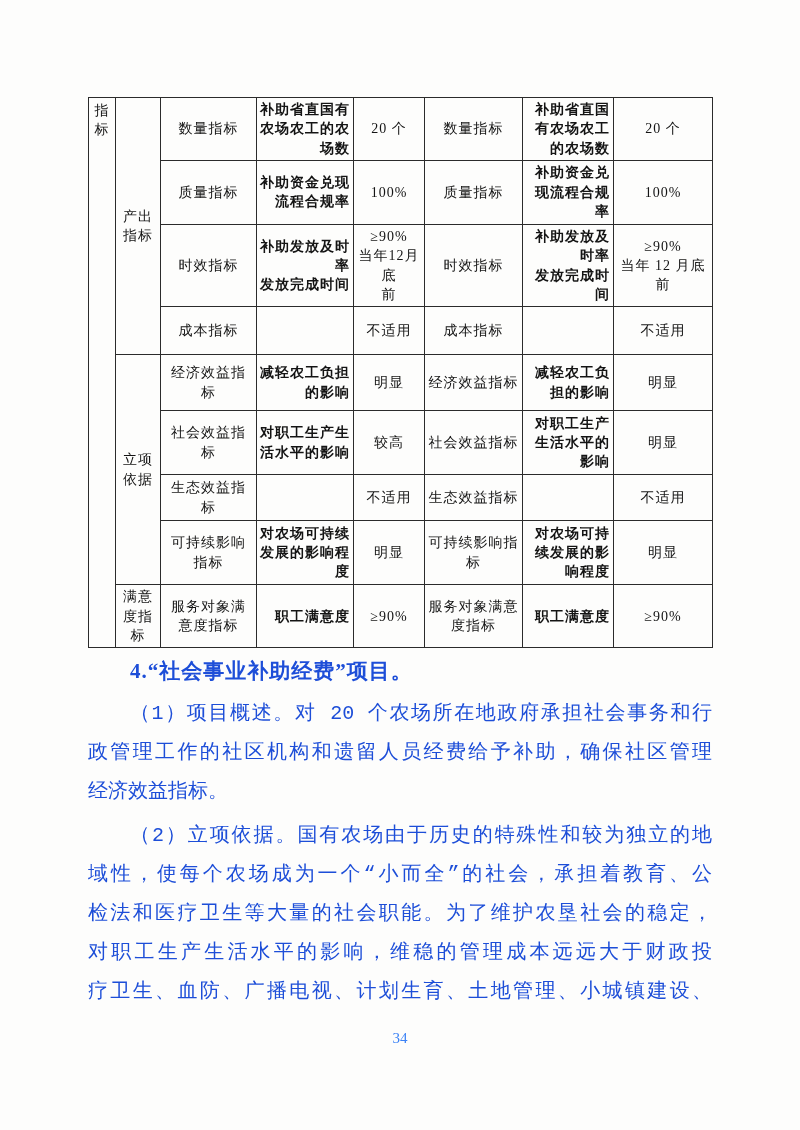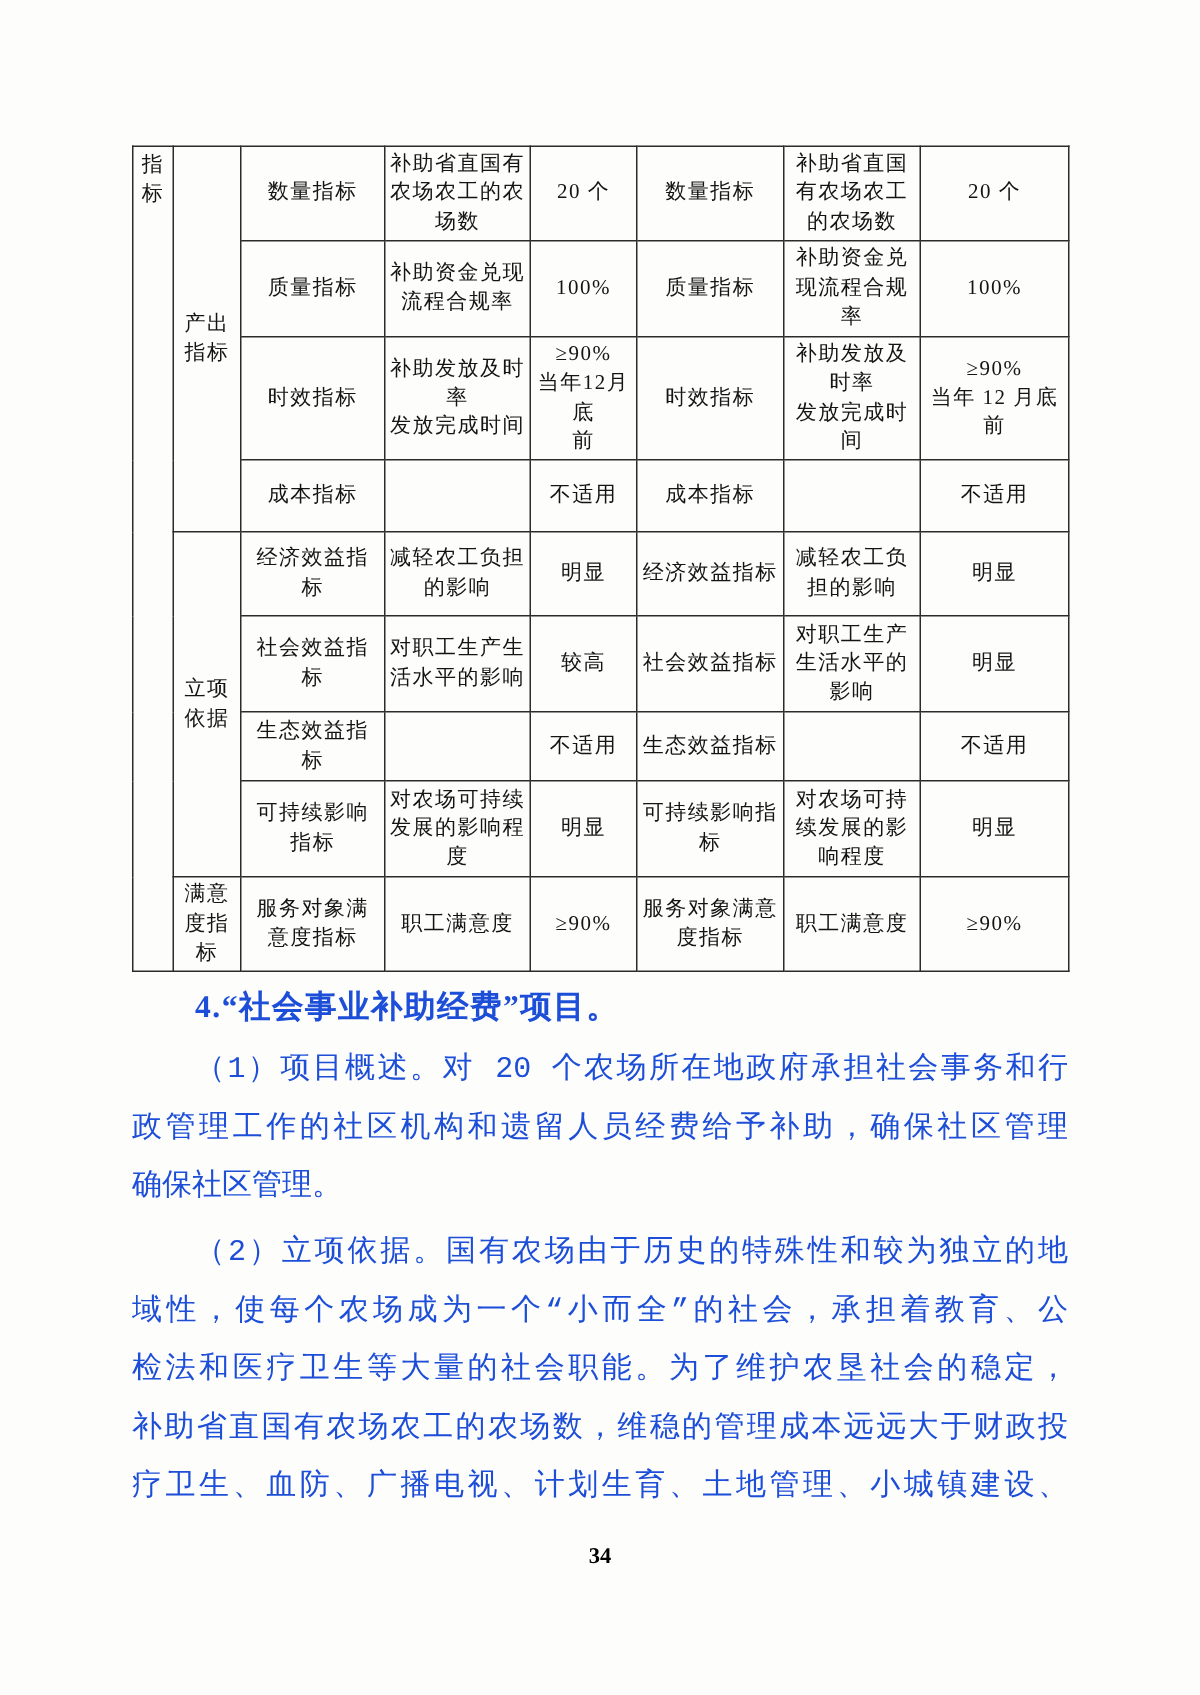--- a/index.html
+++ b/index.html
@@ -32,21 +32,22 @@
     vertical-align:middle;
     text-align:center;
     white-space:pre-line;
     overflow:hidden;
   }
   table.perf td.corner{
     vertical-align:top;
     padding-top:3px;
   }
   table.perf td.desc{
-    text-align:center;
+    text-align:right;
+    font-weight:bold;
   }
 
   
   .textblock{
     position:absolute;left:88px;top:640px;width:624px;
     font-size:20px;
     color:#1d4ed8;
     margin-top:11px;
   }
   .heading{
@@ -64,22 +65,21 @@
     text-align:justify;
     text-align-last:justify;
   }
   .line.indent{text-indent:42px;}
   .line.last{text-align-last:left;}
 
   .pageno{
     position:absolute;left:0;top:1030px;width:800px;
     text-align:center;
     font-size:15px;
-    color:#000000;
-    font-weight:bold;
+    color:#3b82f6;
   }
 </style>
 </head>
 <body>
 
 <div class="page">
 
   <table class="perf">
     <colgroup>
       <col style="width:27px">
@@ -175,27 +175,27 @@
     </tr>
   </tbody>
     </table>
 
   <div class="textblock">
     <div class="heading">4.“社会事业补助经费”项目。</div>
 
     <div class="para">
       <div class="line indent">（1）项目概述。对 20 个农场所在地政府承担社会事务和行</div>
       <div class="line">政管理工作的社区机构和遗留人员经费给予补助，确保社区管理</div>
-      <div class="line last">确保社区管理。</div>
+      <div class="line last">经济效益指标。</div>
     </div>
 
     <div class="para">
       <div class="line indent">（2）立项依据。国有农场由于历史的特殊性和较为独立的地</div>
       <div class="line">域性，使每个农场成为一个“小而全”的社会，承担着教育、公</div>
       <div class="line">检法和医疗卫生等大量的社会职能。为了维护农垦社会的稳定，</div>
-      <div class="line">补助省直国有农场农工的农场数，维稳的管理成本远远大于财政投</div>
+      <div class="line">对职工生产生活水平的影响，维稳的管理成本远远大于财政投</div>
       <div class="line">疗卫生、血防、广播电视、计划生育、土地管理、小城镇建设、</div>
     </div>
   </div>
 
   <div class="pageno">34</div>
 
 </div>
 
 </body></html>

